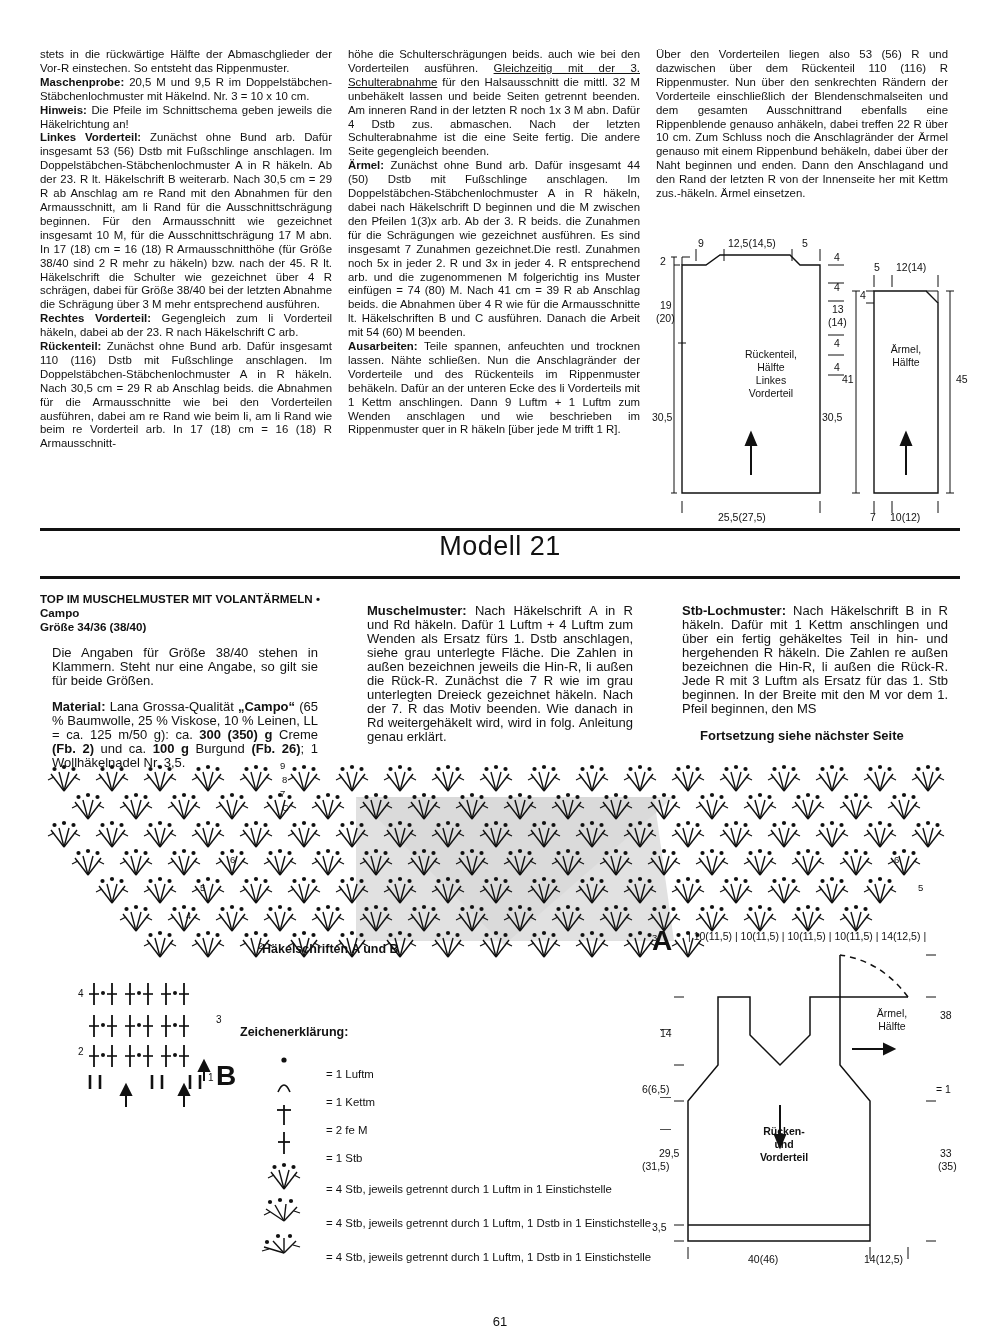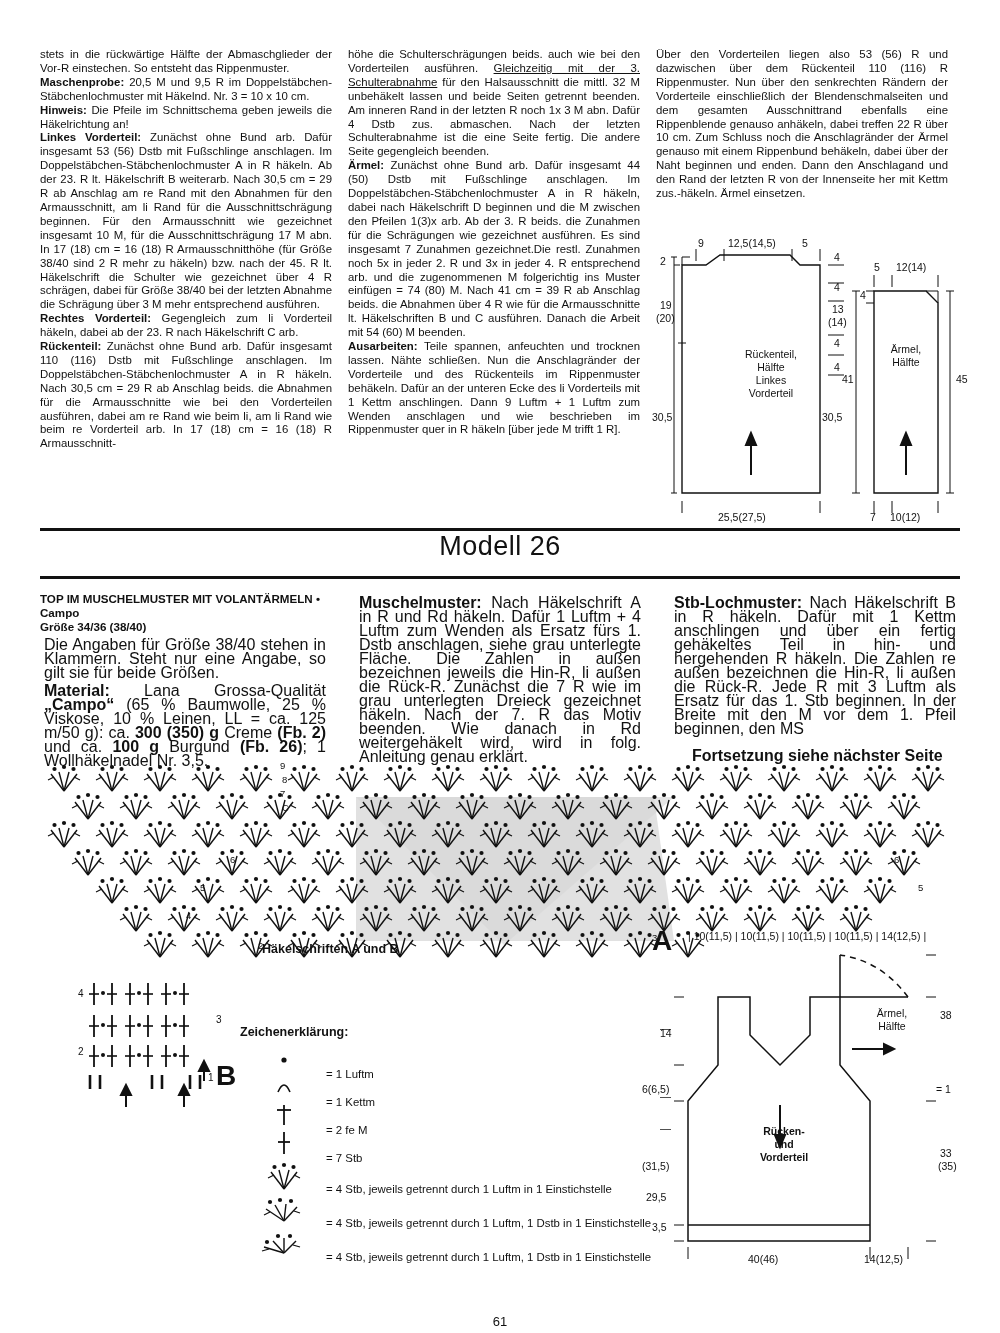--- a/index.html
+++ b/index.html
@@ -39,21 +39,21 @@
     position:absolute; left:40px; width:920px; height:3px; background:#111;
   }
   .modell-title {
     position:absolute; left:0; top:531px; width:1000px;
     text-align:center; font-size:27px; font-weight:400; letter-spacing:.5px;
   }
 
   
   .cols2 { position:absolute; left:40px; top:592px; width:920px; display:flex; gap:25px; }
   .cols2 .col { width:292px; }
-  .cols2 .col p { margin:4px; font-size:16px; line-height:14px; text-align:justify; }
+  .cols2 .col p { margin:12px; font-size:13px; line-height:14px; text-align:justify; }
   .tophead { font-size:11.6px; font-weight:bold; line-height:14px; }
 
   
   .chartA { position:absolute; left:34px; top:745px; width:930px; height:230px; }
   .chart-caption {
     position:absolute; left:262px; top:942px; font-size:12.5px; font-weight:bold;
   }
   .letterA { position:absolute; left:652px; top:925px; font-size:28px; font-weight:bold; }
   .letterB { position:absolute; left:216px; top:1060px; font-size:28px; font-weight:bold; }
 
@@ -195,21 +195,21 @@
     <div class="dim" style="left:214px; top:18px;">5</div>
     <div class="dim" style="left:236px; top:18px;">12(14)</div>
     <div class="dim" style="left:200px; top:46px;">4</div>
     <div class="dim" style="left:296px; top:130px;">45</div>
     <div class="dim" style="left:58px; top:268px;">25,5(27,5)</div>
     <div class="dim" style="left:210px; top:268px;">7</div>
     <div class="dim" style="left:230px; top:268px;">10(12)</div>
   </div>
 
   <div class="rule-thick" style="top:528px;"></div>
-  <div class="modell-title">Modell 26</div>
+  <div class="modell-title">Modell 21</div>
   <div class="rule-thick" style="top:576px;"></div>
 
   <div class="cols2">
     <div class="col">
       <div class="tophead">TOP IM MUSCHELMUSTER MIT VOLANTÄRMELN • Campo</div>
       <div class="tophead" style="margin-bottom:2px;">Größe 34/36 (38/40)</div>
       <p>Die Angaben für Größe 38/40 stehen in Klammern. Steht nur eine Angabe, so gilt sie für beide Größen.</p>
       <p><b>Material:</b> Lana Grossa-Qualität <b>„Campo“</b> (65 % Baumwolle, 25 % Viskose, 10 % Leinen, LL = ca. 125 m/50 g): ca. <b>300 (350) g</b> Creme <b>(Fb. 2)</b> und ca. <b>100 g</b> Burgund <b>(Fb. 26)</b>; 1 Wollhäkelnadel Nr. 3,5.</p>
     </div>
     <div class="col">
@@ -510,21 +510,21 @@
       <div class="legtxt">= 2 fe M</div>
     </div>
 
     <div class="legrow">
       <div class="legsym">
         <svg width="86" height="26" viewBox="0 0 86 26">
           <line x1="44" y1="2" x2="44" y2="24" stroke="#111" stroke-width="1.8"></line>
           <line x1="38" y1="12" x2="50" y2="12" stroke="#111" stroke-width="1.8"></line>
         </svg>
       </div>
-      <div class="legtxt">= 7 Stb</div>
+      <div class="legtxt">= 1 Stb</div>
     </div>
 
 
     <div class="legrow tall">
       <div class="legsym">
         <svg width="86" height="32" viewBox="0 0 86 32">
           <g transform="translate(44,28)">
             <line x1="0" y1="0" x2="-13" y2="-17" stroke="#111" stroke-width="1.4"></line>
             <line x1="0" y1="0" x2="-5" y2="-19" stroke="#111" stroke-width="1.4"></line>
             <line x1="0" y1="0" x2="5" y2="-19" stroke="#111" stroke-width="1.4"></line>
@@ -632,21 +632,21 @@
         <line x1="286" y1="62" x2="296" y2="62"></line>
         <line x1="286" y1="166" x2="296" y2="166"></line>
         <line x1="286" y1="306" x2="296" y2="306"></line>
       </g>
     </svg>
     <div class="schtxt" style="left:104px; top:190px; width:80px;font-weight:bold;">Rücken-<br>und<br>Vorderteil</div>
     <div class="schtxt" style="left:222px; top:72px; width:60px;">Ärmel,<br>Hälfte</div>
 
     <div class="dim" style="left:20px; top:92px;">14</div>
     <div class="dim" style="left:2px; top:148px;">6(6,5)</div>
-    <div class="dim" style="left:6px; top:212px;margin-top:44px;">29,5</div>
+    <div class="dim" style="left:19px; top:212px;">29,5</div>
     <div class="dim" style="left:2px; top:225px;">(31,5)</div>
     <div class="dim" style="left:12px; top:286px;">3,5</div>
     <div class="dim" style="left:108px; top:318px;">40(46)</div>
     <div class="dim" style="left:224px; top:318px;">14(12,5)</div>
     <div class="dim" style="left:300px; top:74px;">38</div>
     <div class="dim" style="left:300px; top:212px;">33</div>
     <div class="dim" style="left:298px; top:225px;">(35)</div>
     <div class="dim" style="left:296px; top:148px;">= 1</div>
   </div>
 

